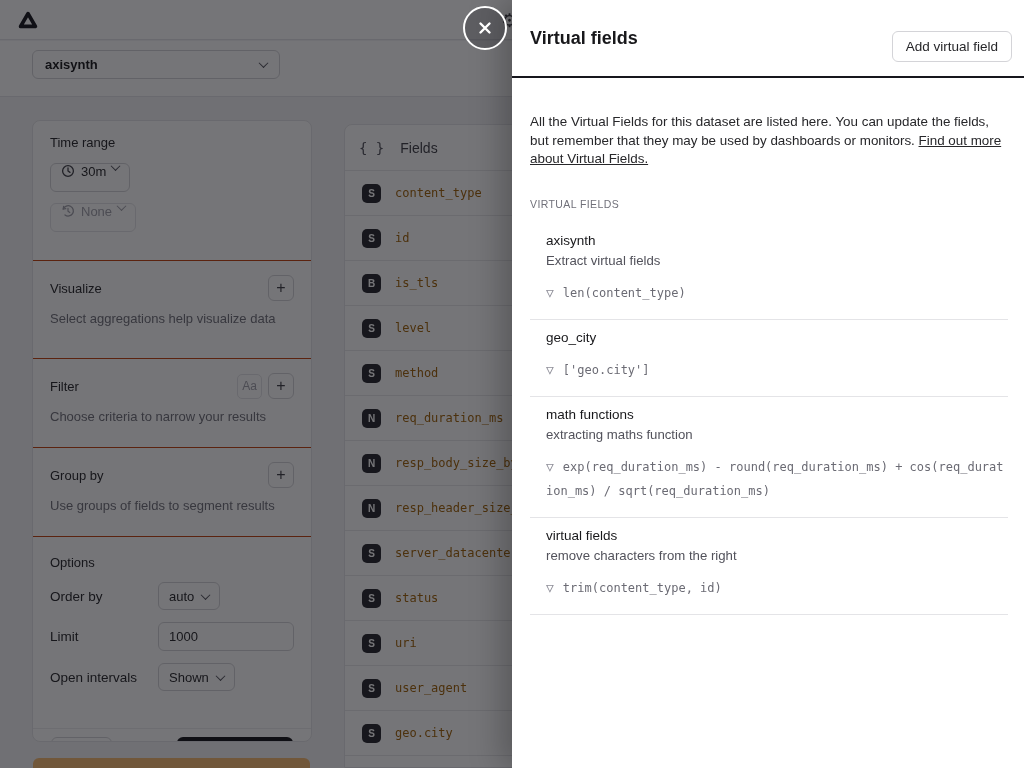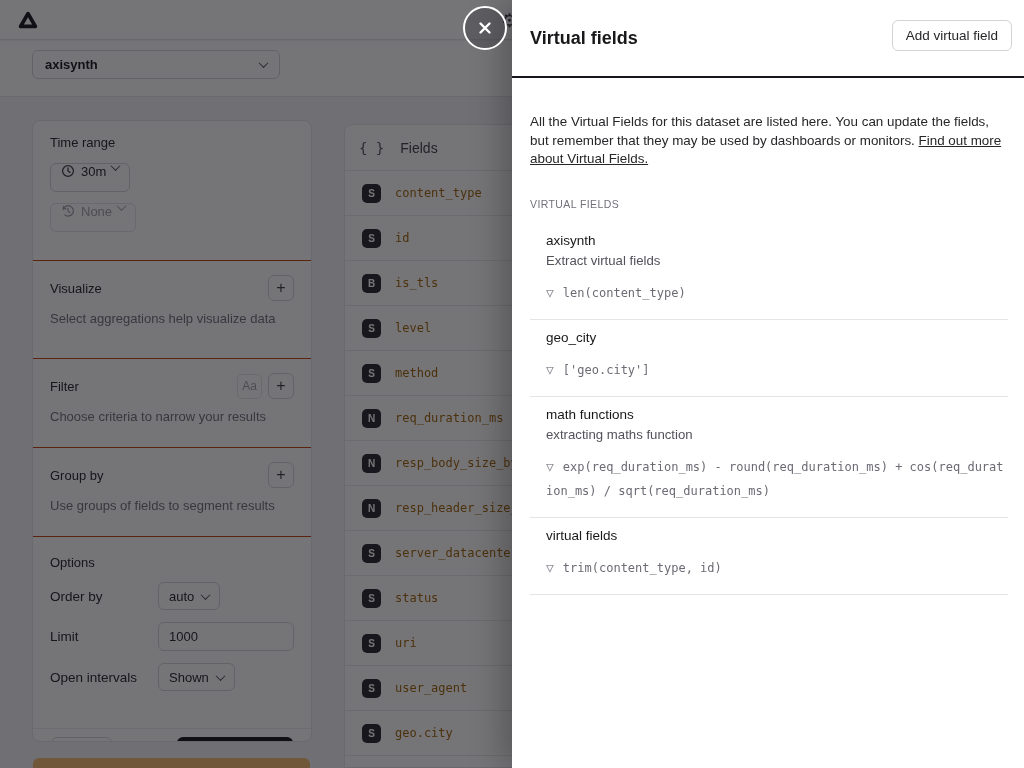--- a/index.html
+++ b/index.html
@@ -96,21 +96,21 @@
   .overlay { position:absolute; inset:0; background:rgba(13,13,17,0.57); z-index:50; }
   .close-btn { position:absolute; left:463px; top:6px; width:44px; height:44px;
                border-radius:50%; border:2.5px solid #fff; background:rgba(40,40,46,0.30);
                z-index:70; display:flex; align-items:center; justify-content:center; cursor:pointer; }
 
   .drawer { position:absolute; left:512px; top:0; width:512px; height:768px;
             background:#fff; z-index:60; box-shadow:-10px 0 30px rgba(0,0,0,0.25); }
   .drawer-head { height:78px; border-bottom:2px solid #16161d; position:relative;
                  display:flex; align-items:center; padding-left:18px; }
   .drawer-title { font-size:18px; font-weight:700; color:#18181b; }
-  .add-btn { position:absolute; right:12px; top:20px; height:31px; padding:0 13px;
+  .add-btn { position:absolute; right:12px; top:31px; height:31px; padding:0 13px;
              border:1px solid #d4d4d8; border-radius:6px; background:#fff;
              font-size:13.5px; color:#27272a; cursor:pointer;
              font-family:"Liberation Sans", sans-serif; }
   .drawer-body { padding:35px 16px 0 18px; }
   .drawer-desc { font-size:13.4px; line-height:18.5px; color:#27272a; max-width:480px; }
   .drawer-desc a { color:#27272a; text-decoration:underline; cursor:pointer; }
   .vf-section-label { margin-top:29px; font-size:10.5px; letter-spacing:0.4px;
                       color:#71717a; }
   .vf-list { margin-top:13px; }
   .vf-item { border-bottom:1px solid #e4e4e7; padding:10px 0 14px 16px; cursor:pointer; }
@@ -342,17 +342,18 @@
   </div>
 
   <div class="vf-item">
     <div class="vf-name">math functions</div>
     <div class="vf-desc">extracting maths function</div>
     <div class="vf-code"><span class="nabla">▽</span><span>exp(req_duration_ms) - round(req_duration_ms) + cos(req_duration_ms) / sqrt(req_duration_ms)</span></div>
   </div>
 
   <div class="vf-item">
     <div class="vf-name">virtual fields</div>
+    <div class="vf-desc">remove characters from the right</div>
     <div class="vf-code"><span class="nabla">▽</span><span>trim(content_type, id)</span></div>
   </div>
 </div>
   </div>
 </div>
 
 </body></html>

